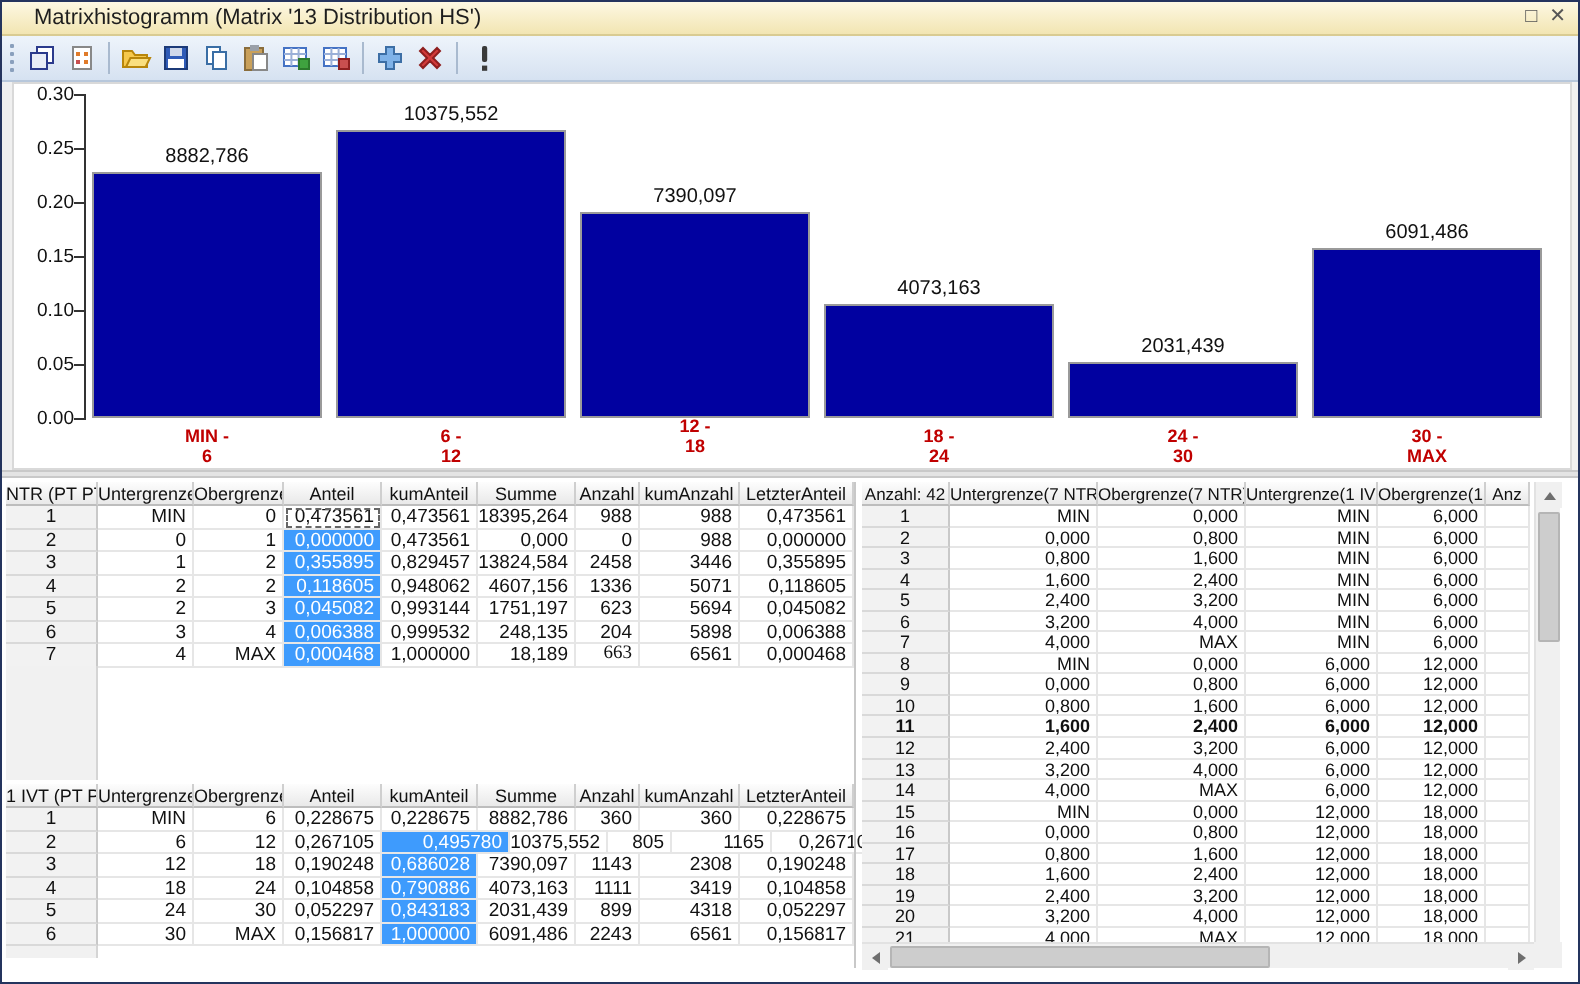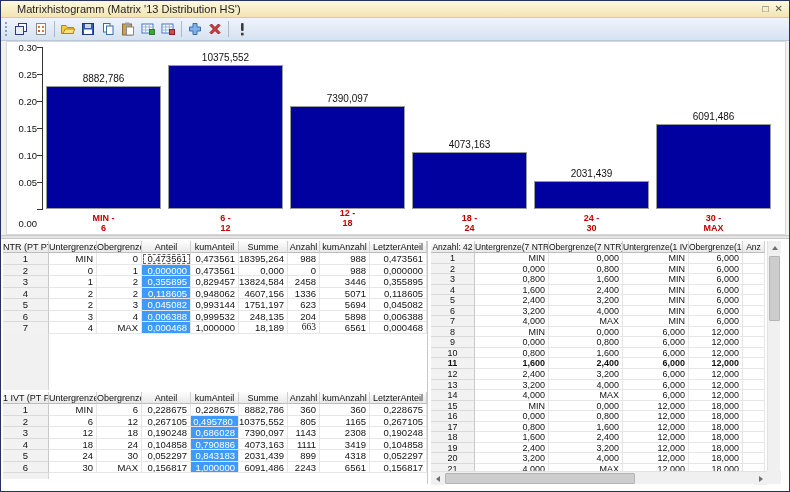--- a/index.html
+++ b/index.html
@@ -157,21 +157,21 @@
       <svg width="16" height="16" viewBox="0 0 16 16">
           <rect x="7" y="2" width="2.6" height="8" rx="1" fill="#3a3a3a"></rect>
           <rect x="7" y="11.8" width="2.6" height="2.6" fill="#3a3a3a"></rect>
         </svg>
     </span>
   </div>
 
   <div class="chartwrap" id="chart">
       <div class="yaxis" style="left: 35px; top: 5px; height: 163px;"></div>
       <div class="ytick" style="left: 30px; top: 167px;"></div>
-      <div class="ylab" style="left: 0px; top: 176px;">0.00</div>
+      <div class="ylab" style="left: 0px; top: 162px;">0.00</div>
       <div class="ytick" style="left: 30px; top: 140px;"></div>
       <div class="ylab" style="left: 0px; top: 135px;">0.05</div>
       <div class="ytick" style="left: 30px; top: 113px;"></div>
       <div class="ylab" style="left: 0px; top: 108px;">0.10</div>
       <div class="ytick" style="left: 30px; top: 86px;"></div>
       <div class="ylab" style="left: 0px; top: 81px;">0.15</div>
       <div class="ytick" style="left: 30px; top: 59px;"></div>
       <div class="ylab" style="left: 0px; top: 54px;">0.20</div>
       <div class="ytick" style="left: 30px; top: 32px;"></div>
       <div class="ylab" style="left: 0px; top: 27px;">0.25</div>
@@ -330,21 +330,21 @@
           <div class="g-cell" style="width: 49px;">8882,786</div>
           <div class="g-cell" style="width: 32px;">360</div>
           <div class="g-cell" style="width: 50px;">360</div>
           <div class="g-cell" style="width: 57px;">0,228675</div>
         </div>
         <div class="g-row" style="height: 11.5px; line-height: 11.5px;">
           <div class="g-rh" style="width: 46px;">2</div>
           <div class="g-cell" style="width: 48px;">6</div>
           <div class="g-cell" style="width: 45px;">12</div>
           <div class="g-cell" style="width: 49px;">0,267105</div>
-          <div class="g-cell hl" style="width: 48px; text-align: center;">0,495780</div>
+          <div class="g-cell hl" style="width: 64px;">0,495780</div>
           <div class="g-cell" style="width: 49px;">10375,552</div>
           <div class="g-cell" style="width: 32px;">805</div>
           <div class="g-cell" style="width: 50px;">1165</div>
           <div class="g-cell" style="width: 57px;">0,267105</div>
         </div>
         <div class="g-row" style="height: 11.5px; line-height: 11.5px;">
           <div class="g-rh" style="width: 46px;">3</div>
           <div class="g-cell" style="width: 48px;">12</div>
           <div class="g-cell" style="width: 45px;">18</div>
           <div class="g-cell" style="width: 49px;">0,190248</div>

